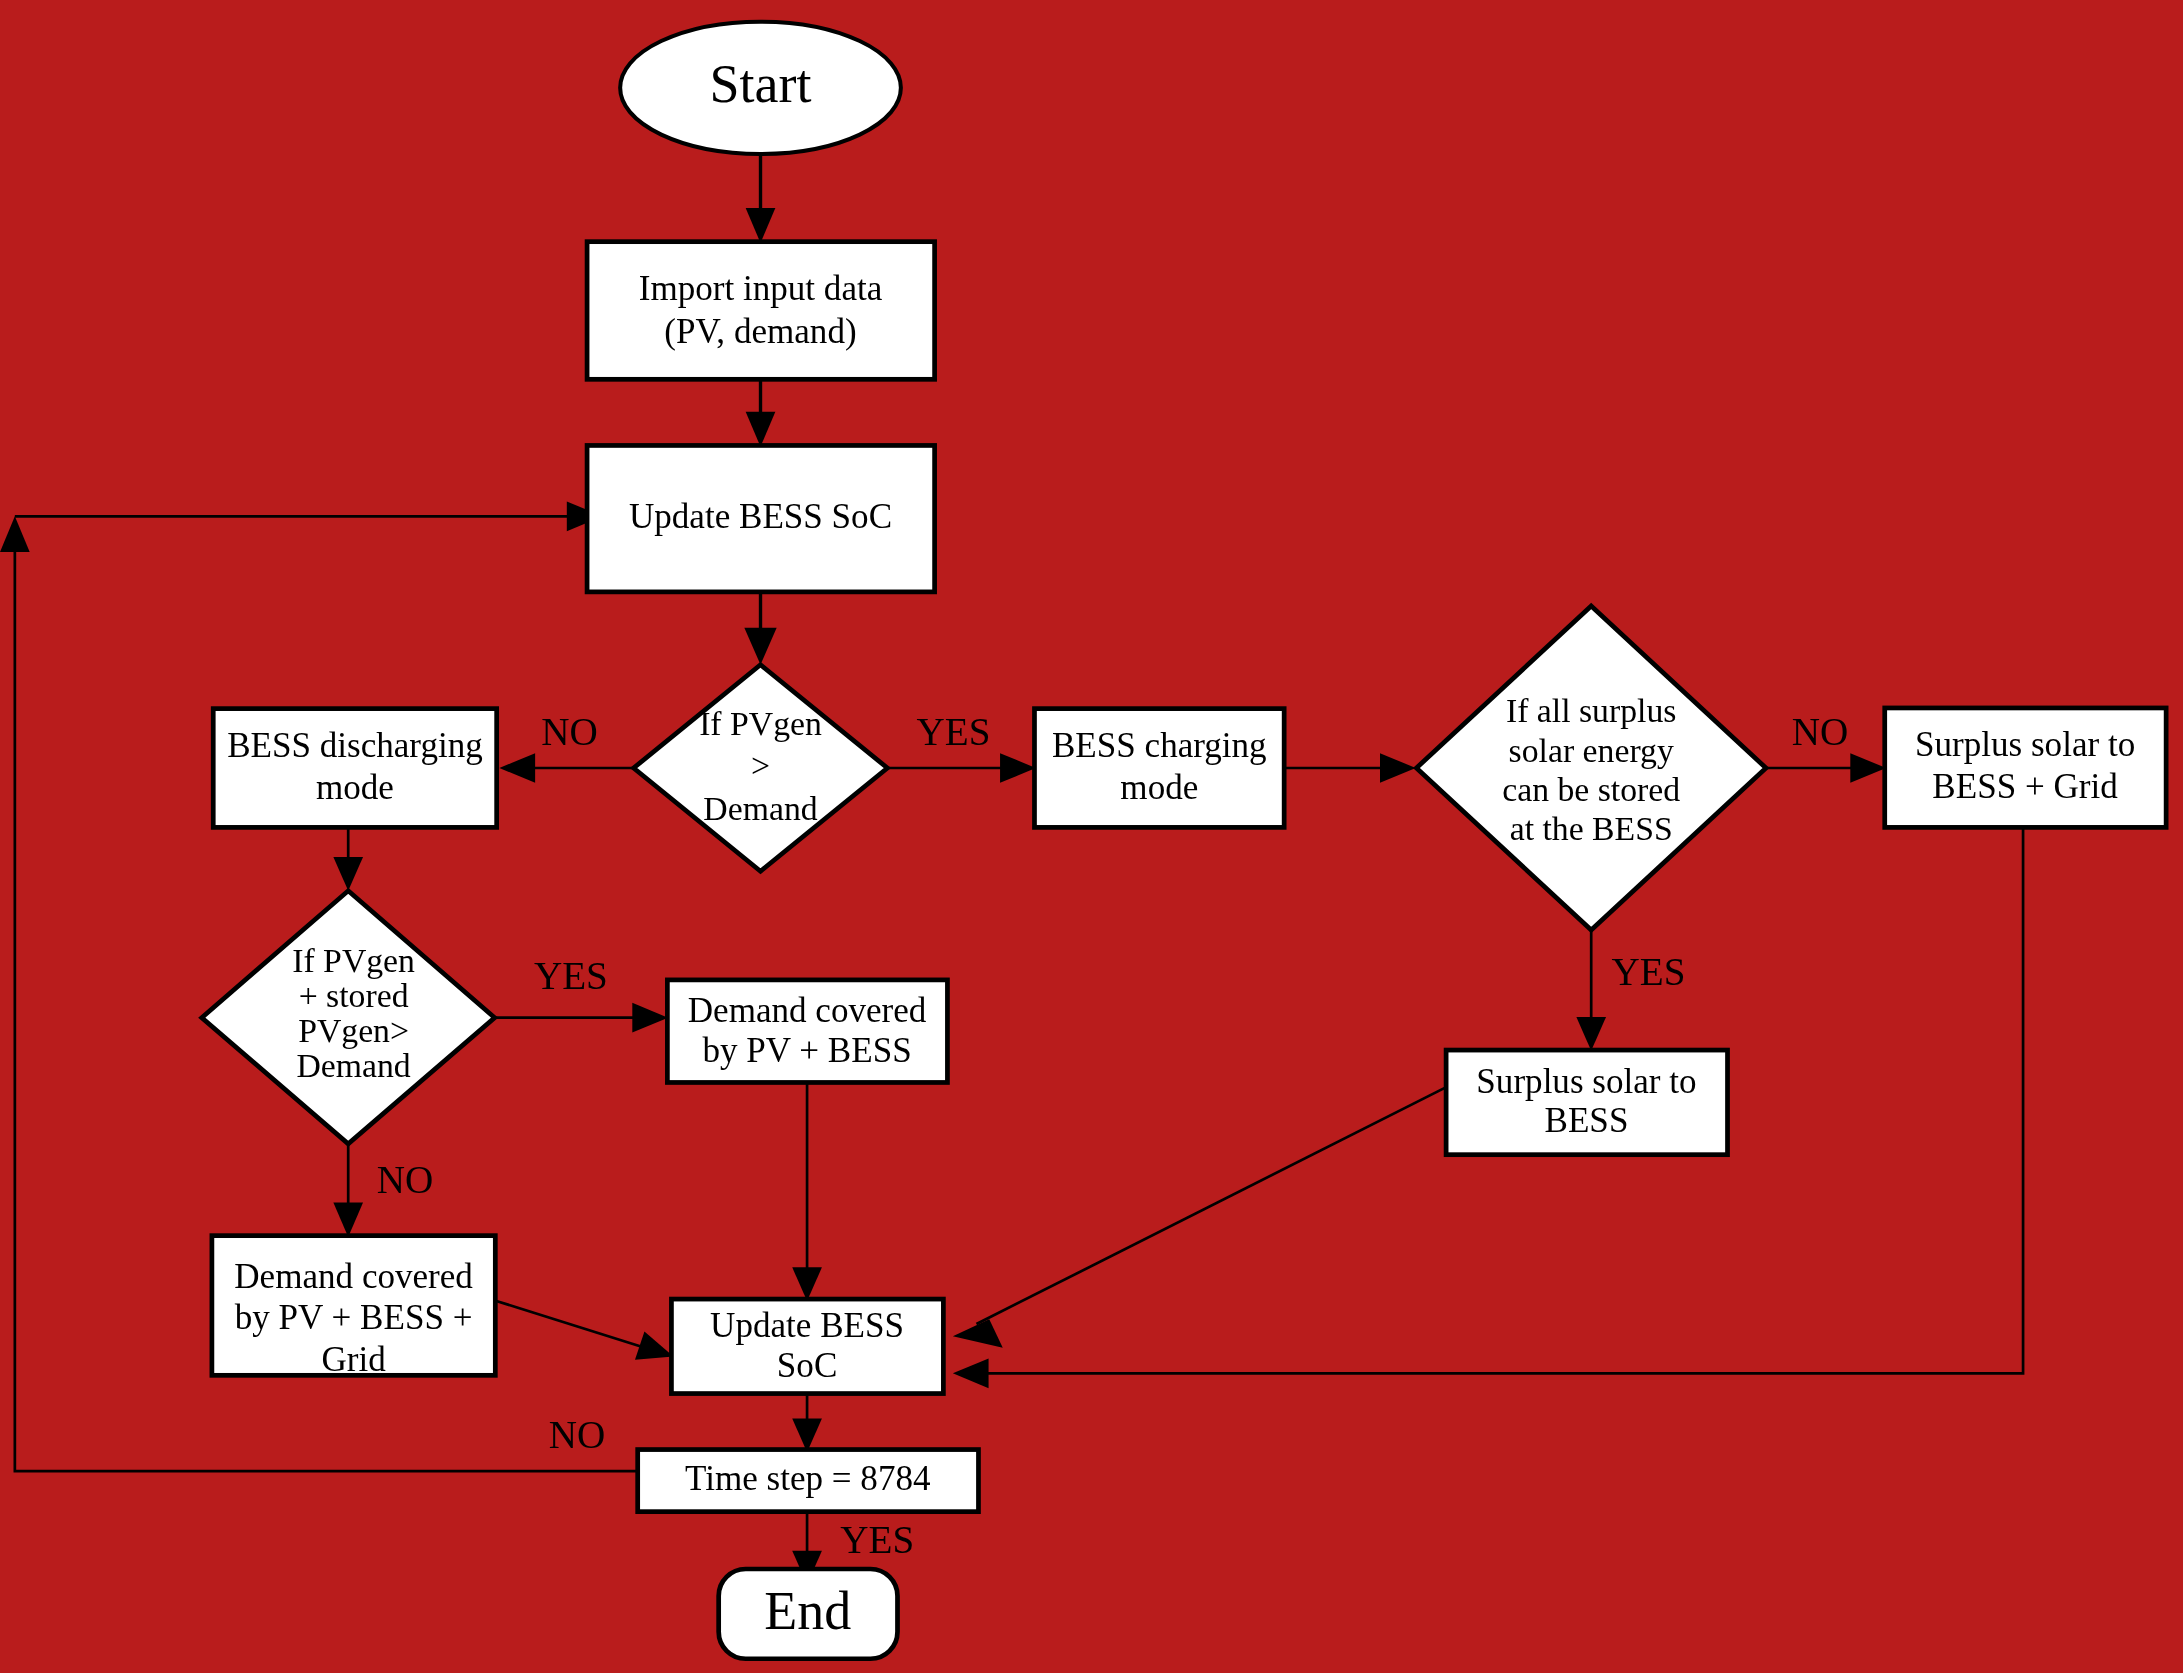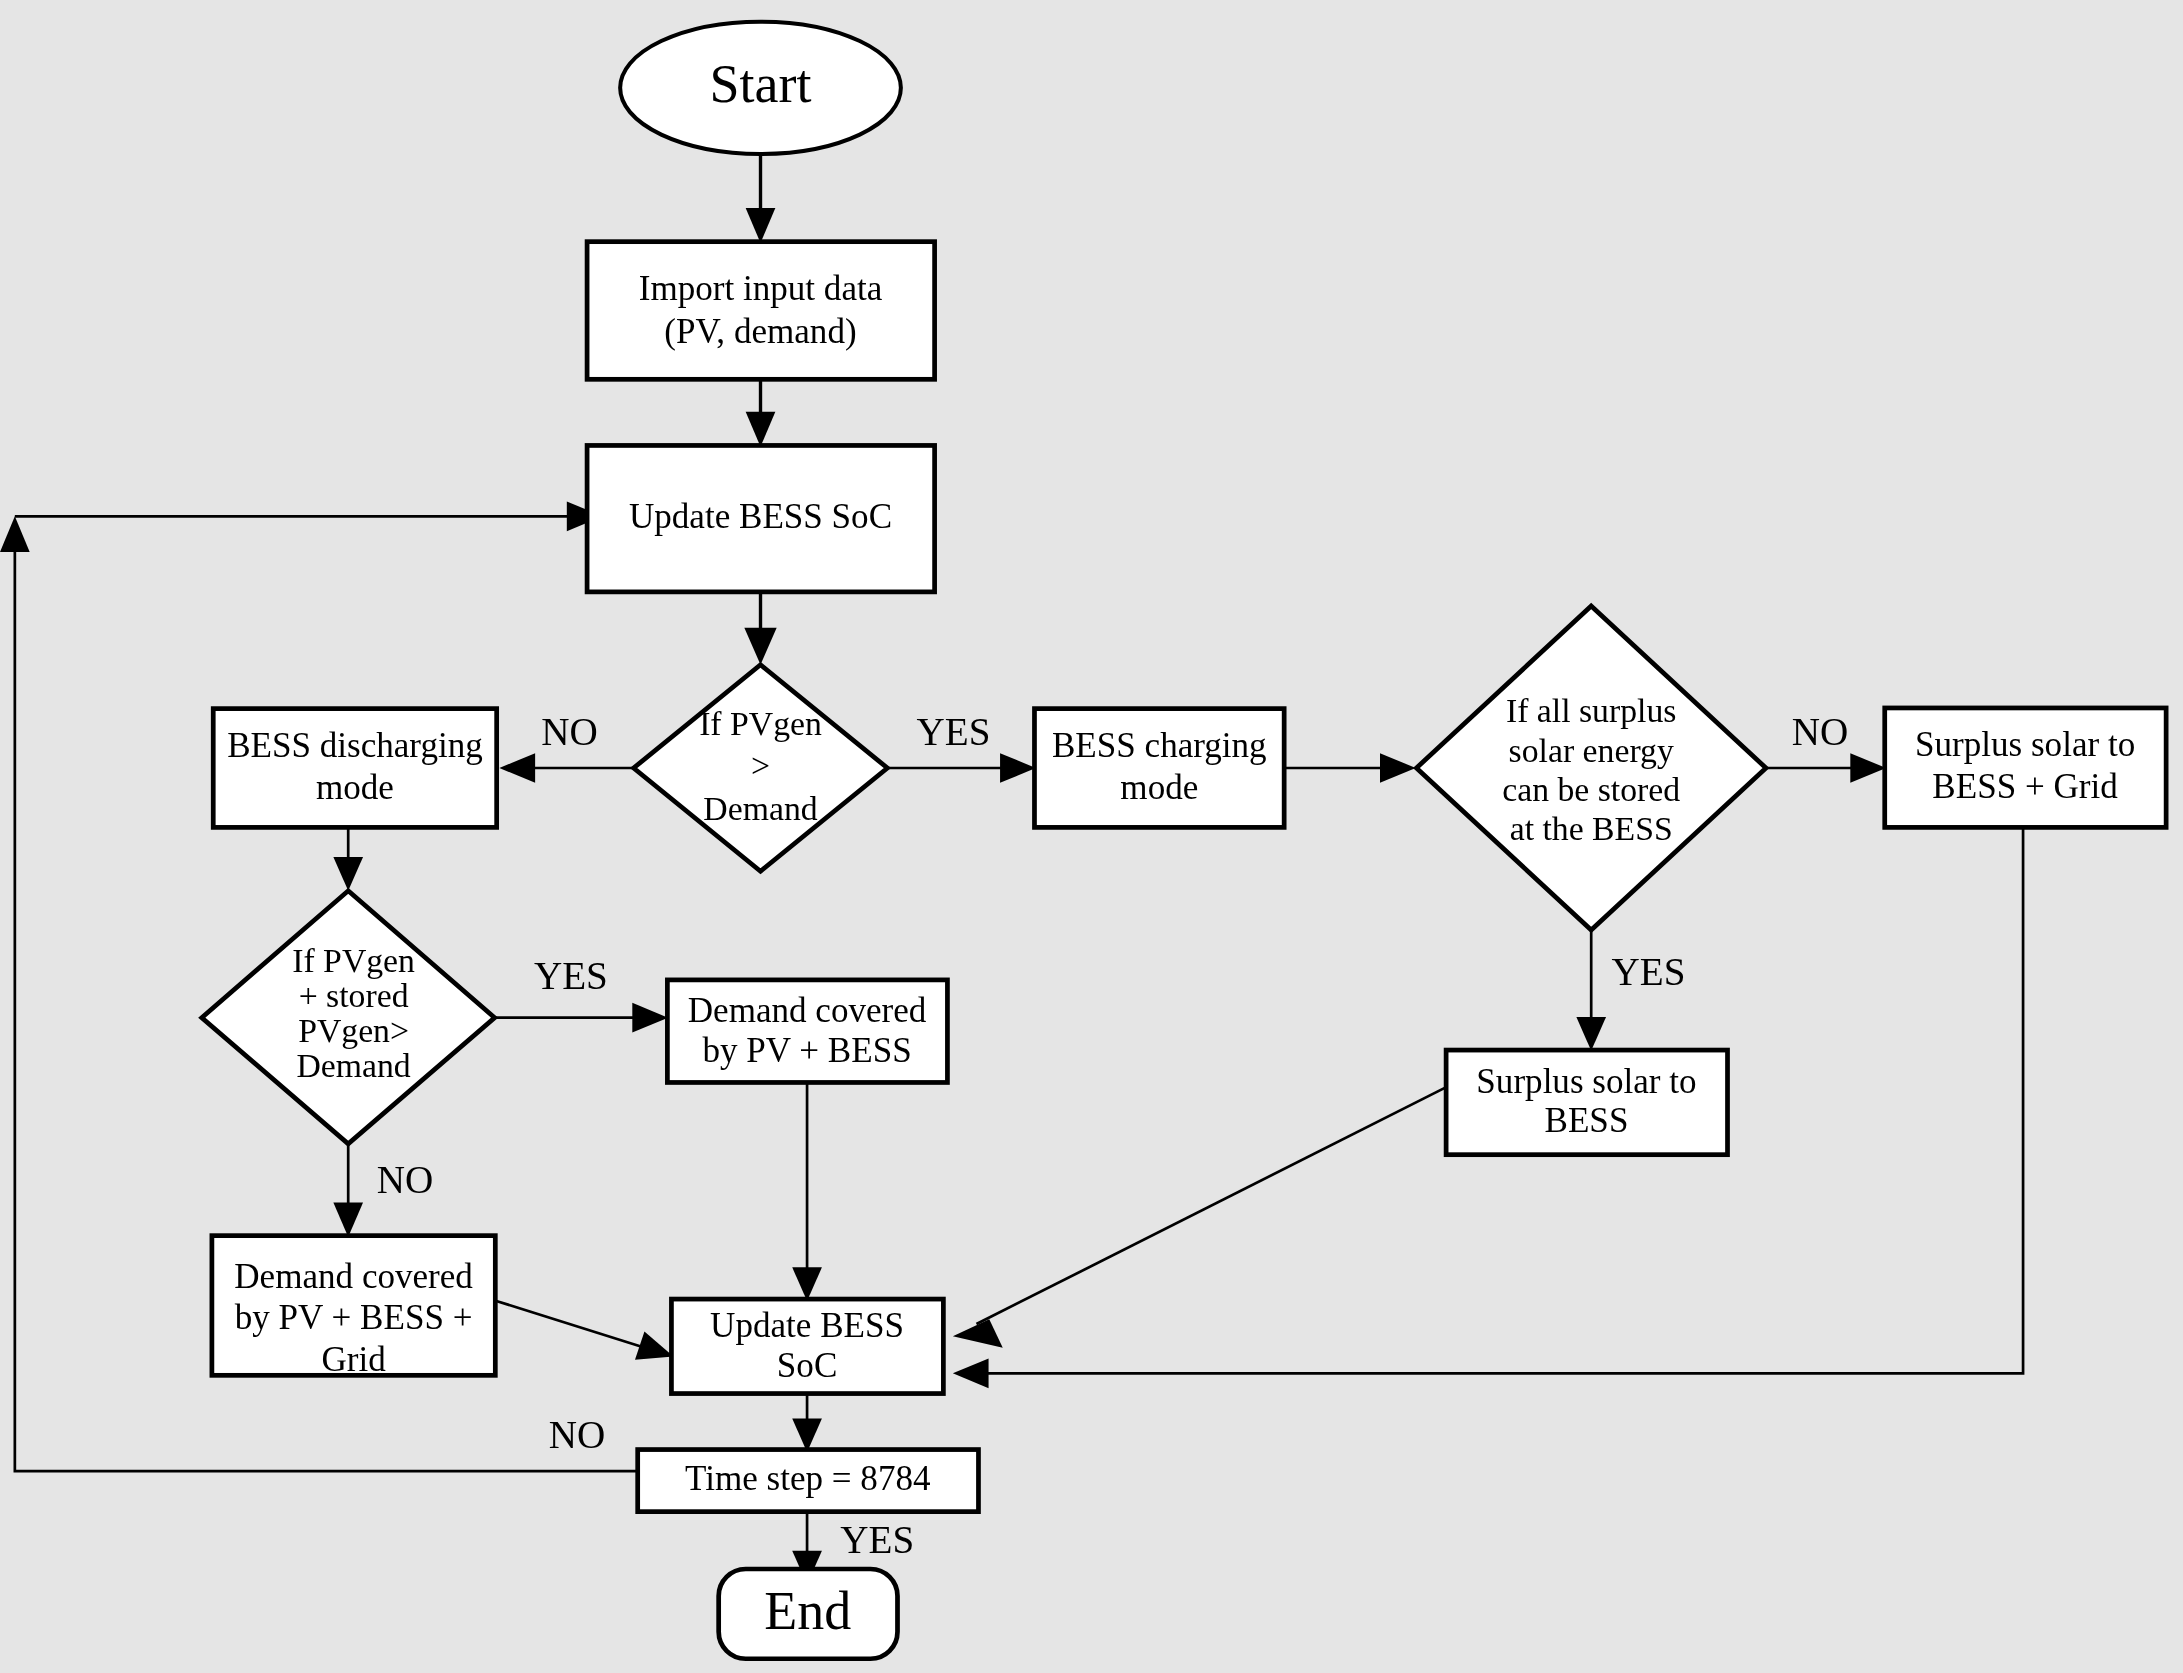--- a/index.html
+++ b/index.html
@@ -4,21 +4,21 @@
 <style>
   html, body {
     margin: 0;
     padding: 0;
     background: #ffffff;
   }
   #chart-root {
     position: relative;
     width: 2183px;
     height: 1673px;
-    background: #e5e5e5;
+    background: #b91c1c;
     font-family: "Liberation Serif", "DejaVu Serif", serif;
   }
   svg.flow {
     display: block;
     width: 2183px;
     height: 1673px;
   }
   .node-shape {
     fill: #ffffff;
     stroke: #000000;

